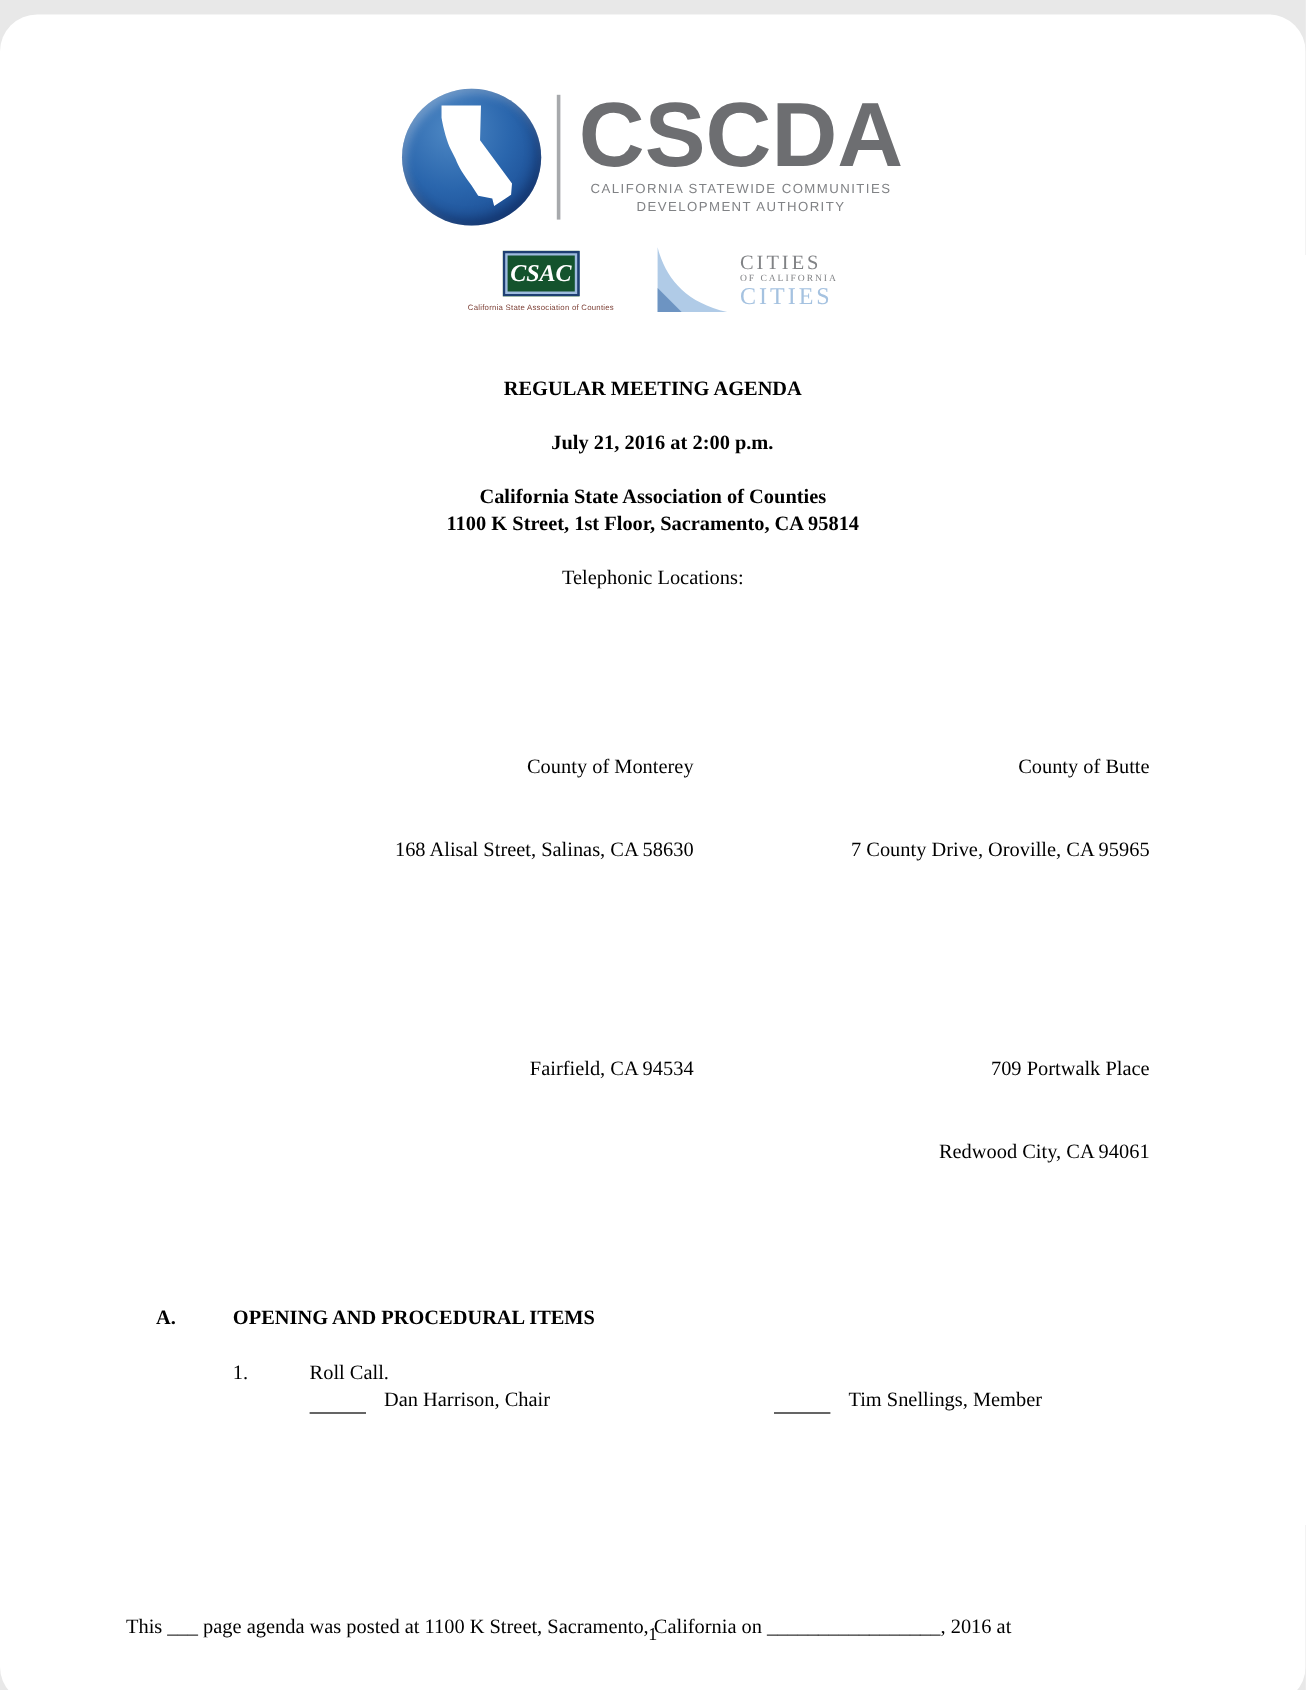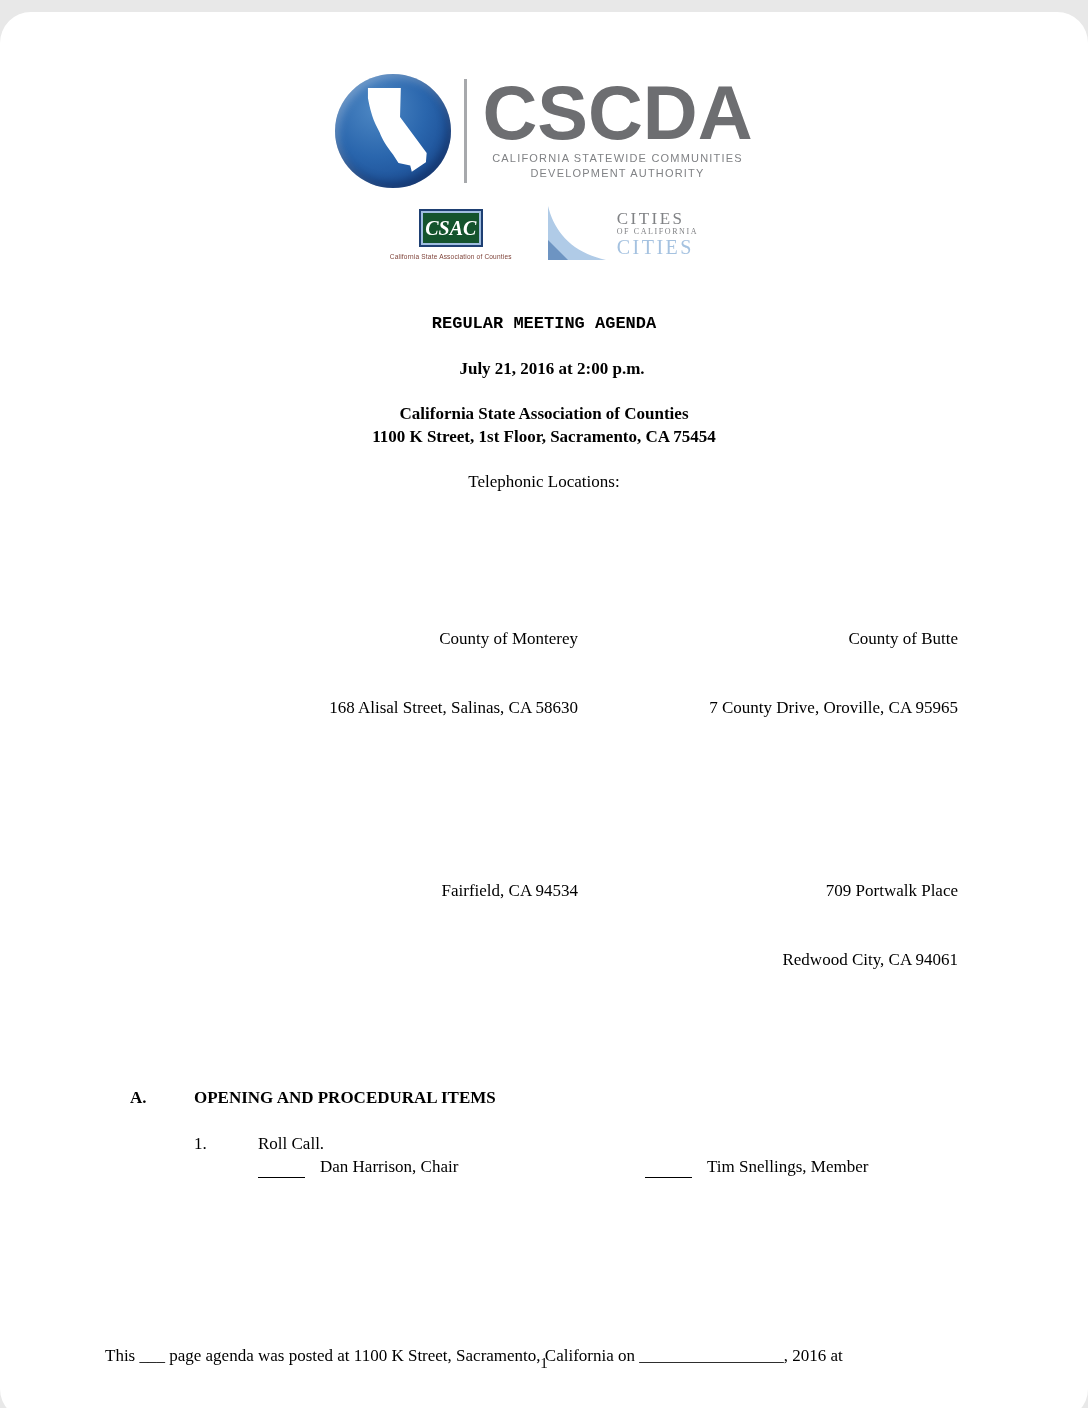--- a/index.html
+++ b/index.html
@@ -40,21 +40,21 @@
   }
   .csac-text { color:#ffffff; font-style:italic; font-weight:bold; font-size:20px; line-height:20px; }
   .csac-caption { font-family:"Liberation Sans", sans-serif; font-size:6.5px; line-height:9px; color:#7c3f35; margin-top:5px; letter-spacing:0.2px; }
   .league-block { display:flex; align-items:center; gap:9px; }
   .league-svg { width:62px; height:58px; }
   .league-text { text-align:left; }
   .league-l1 { font-size:17px; color:#808285; letter-spacing:2.5px; line-height:17px; }
   .league-l2 { font-size:8px;  color:#808285; letter-spacing:1.6px; line-height:10px; }
   .league-l3 { font-size:20px; color:#a5c2e0; letter-spacing:2.5px; line-height:20px; }
   
-  .doc-title    { text-align:center; font-weight:bold; margin-top:50px;font-family:Liberation Mono, monospace; }
+  .doc-title    { text-align:center; font-weight:bold; margin-top:50px; }
   .doc-datetime { text-align:center; font-weight:bold; margin-top:22px;padding-left:16px; }
   .doc-venue    { text-align:center; font-weight:bold; margin-top:22px; }
   .doc-telephonic { text-align:center; margin-top:22px; }
   
   .locations { display:flex; margin:42px 130px 0 130px; white-space:pre-wrap; }
   .loc-col-left  { width:448px; flex-shrink:0; }
   .loc-col-right { flex:1; }
   .loc-group { margin-bottom:22px;text-align:right; }
   
   .content { margin:0 130px; }
@@ -118,21 +118,21 @@
           <div class="league-l3">CITIES</div>
         </div>
       </div>
     </div>
   </div>
 
   <div class="doc-title">REGULAR MEETING AGENDA</div>
   <div class="doc-datetime">July 21, 2016 at 2:00 p.m.</div>
   <div class="doc-venue">
     <div>California State Association of Counties</div>
-    <div>1100 K Street, 1st Floor, Sacramento, CA 75454</div>
+    <div>1100 K Street, 1st Floor, Sacramento, CA 95814</div>
   </div>
   <div class="doc-telephonic">Telephonic Locations:</div>
 
   <div class="locations">
     <div class="loc-col-left">
       <div class="loc-group">
         <div>County of Monterey</div>
         <div>168 Alisal Street, Salinas, CA 58630</div>
       </div>
       <div class="loc-group">

